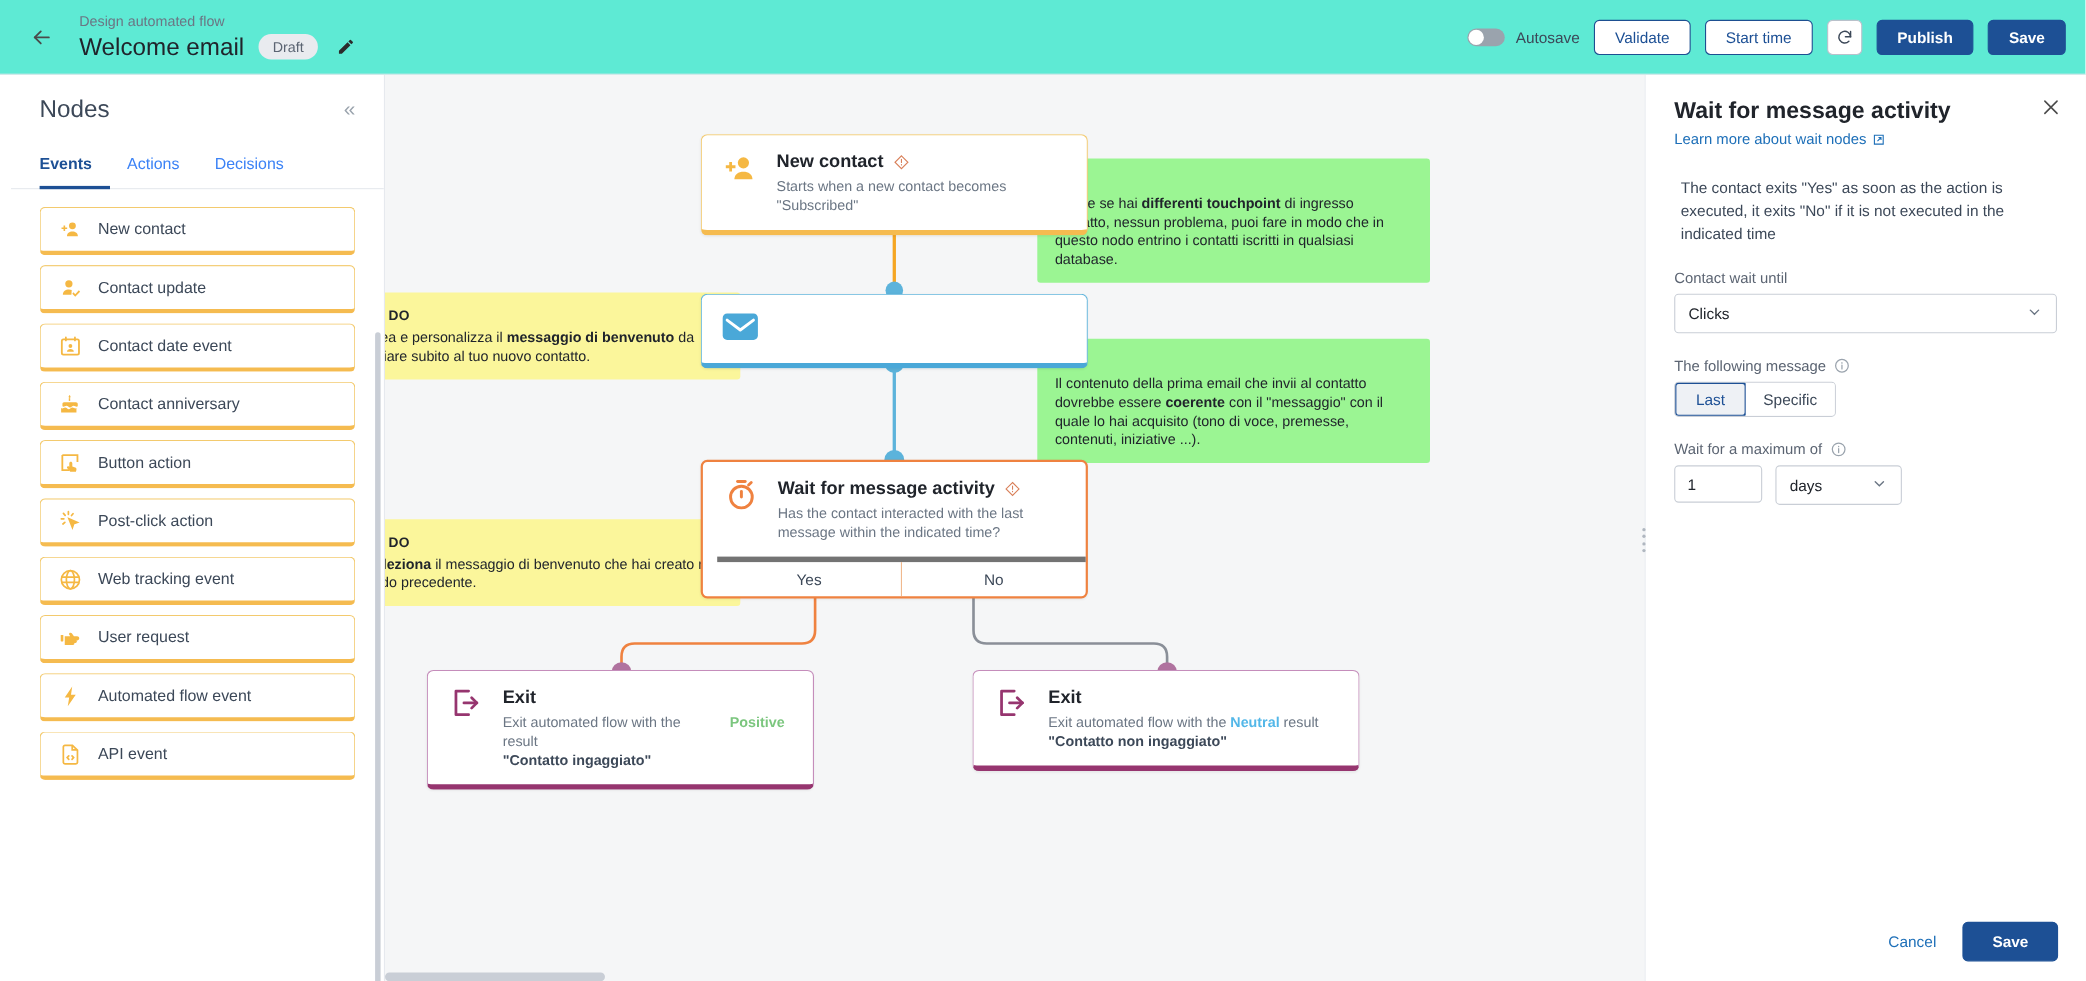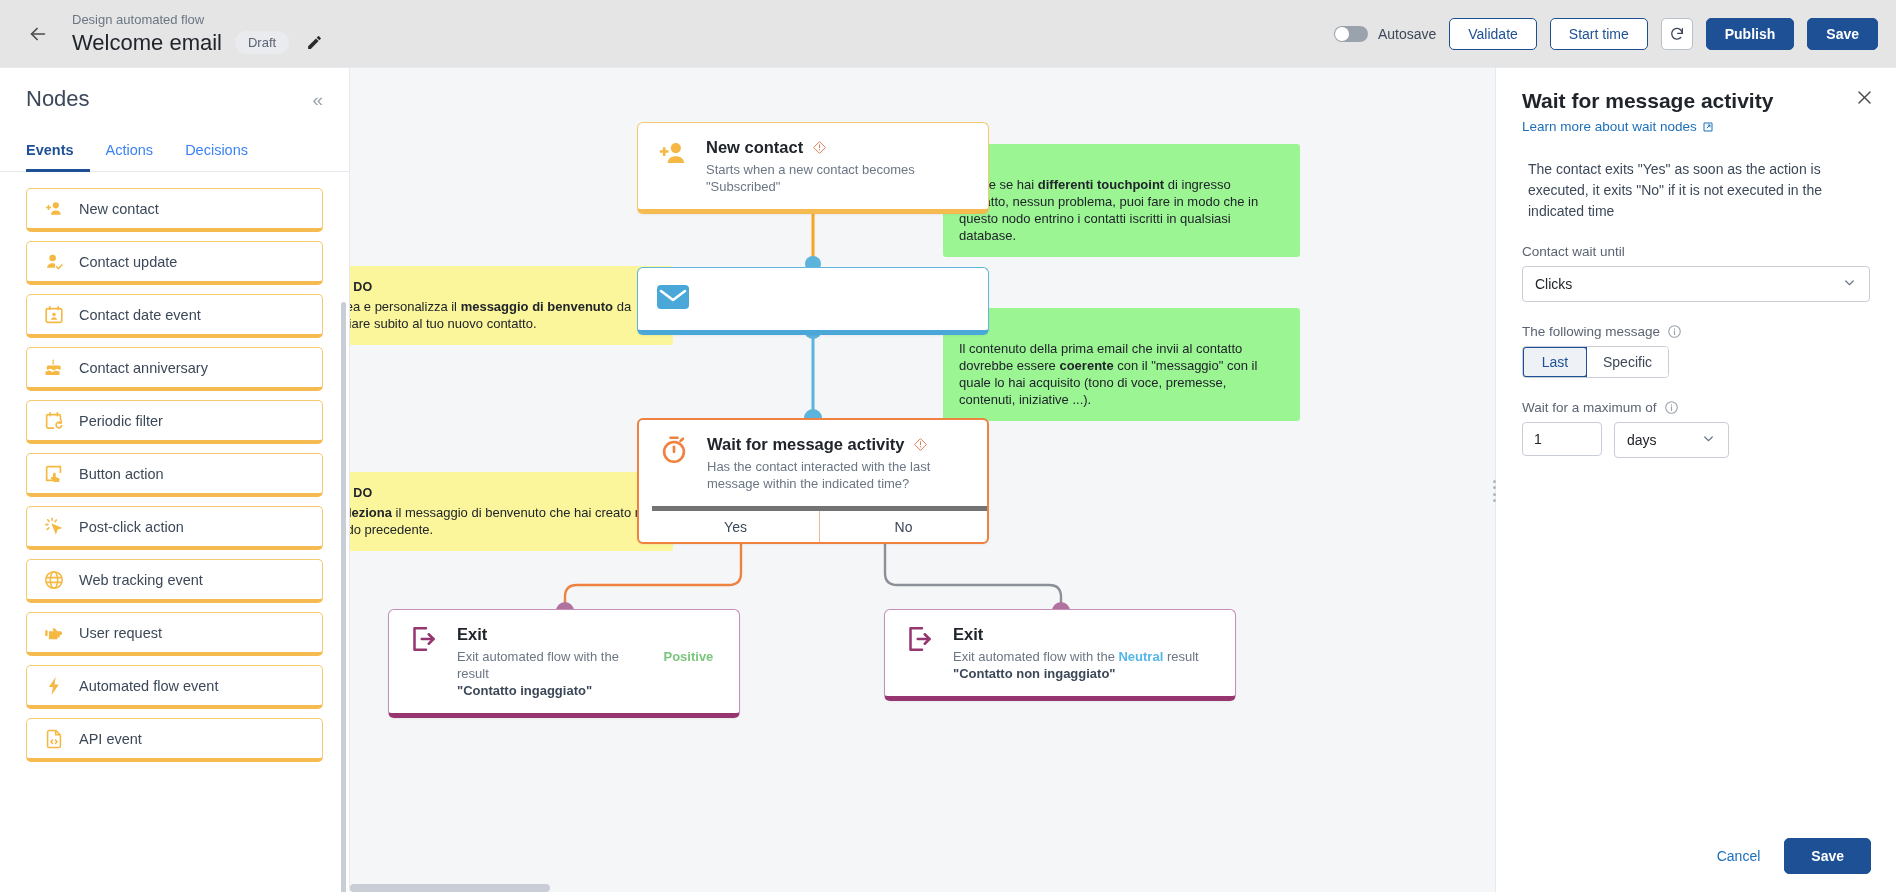--- a/index.html
+++ b/index.html
@@ -9,21 +9,21 @@
     overflow: hidden;
     font-family: "Liberation Sans", sans-serif;
     background: #ffffff;
     color: #3c4858;
   }
   .app { position: relative; width: 1896px; height: 892px; }
 
   
   .topbar {
     position: absolute; top: 0; left: 0; width: 1896px; height: 68px;
-    background: #e5e5e5; border-bottom: 1px solid #e6e9ee;
+    background: #5eead4; border-bottom: 1px solid #e6e9ee;
     display: flex; align-items: center; z-index: 40;
   }
   .back-btn {
     width: 40px; height: 40px; margin-left: 18px;
     display: flex; align-items: center; justify-content: center;
     cursor: pointer; color: #4a4a4a;
   }
   .title-block { margin-left: 14px; display: flex; flex-direction: column; justify-content: center; }
   .breadcrumb { font-size: 13px; color: #6b7684; line-height: 16px; margin-bottom: 2px; }
   .title-row { display: flex; align-items: center; gap: 13px; }
@@ -58,21 +58,21 @@
   .btn-primary { background: #1d5095; border: 1px solid #1d5095; color: #fff; font-weight: 700; }
   .btn-icon-sq {
     width: 32px; height: 32px; padding: 0;
     border: 1px solid #b9c1cb; background: #fff; border-radius: 5px;
     display: flex; align-items: center; justify-content: center; cursor: pointer; color: #3c4858;
   }
 
   
   .sidebar {
     position: absolute; top: 68px; left: 0; width: 350px; height: 824px;
-    background: #fff; border-right: 1px solid #e6e9ee; overflow: hidden;
+    background: #fff; border-right: 1px solid #e6e9ee; overflow: hidden; padding-left: 10px;
   }
   .sidebar-head {
     height: 62px; display: flex; align-items: center;
     padding: 0 26px 0 26px;
   }
   .sidebar-title { font-size: 22px; color: #3c4858; font-weight: 400; }
   .collapse-btn { margin-left: auto; cursor: pointer; color: #9aa3ad; font-size: 19px; line-height: 1; }
   .tabs {
     display: flex; gap: 0; padding: 0 26px; border-bottom: 1px solid #e6e9ee;
     height: 42px; align-items: stretch;
@@ -315,31 +315,20 @@
           <svg width="22" height="22" viewBox="0 0 24 24" fill="#f5b843">
               <path d="M11.2 2.4c.5.8 1.3 1.4.8 2.3-.3.6-1.3.6-1.6 0-.5-.9.3-1.5.8-2.3z"></path>
               <rect x="10.4" y="5.4" width="1.4" height="2.8"></rect>
               <path d="M4.6 9.4h12.9c1 0 1.8.8 1.8 1.8v2.3c-1.4 1.2-2.6-.6-4-.6s-2.3 1.7-3.6 1.7-2.2-1.7-3.6-1.7-2.5 1.8-4 .6v-2.3c0-1 .6-1.8 1.5-1.8z"></path>
               <path d="M2.8 15.2c1.5 1.1 2.6-.6 4-.6s2.3 1.7 3.6 1.7 2.2-1.7 3.6-1.7 2.6 1.7 4 .6v4.4H2.8z"></path>
             </svg>
         </span>
         <span class="ni-label">Contact anniversary</span>
       </div>
 
-      <div class="node-item">
-        <span class="node-ico">
-          <svg width="22" height="22" viewBox="0 0 24 24" fill="none" stroke="#f5b843" stroke-width="1.8">
-              <path d="M19 11V6.4c0-.8-.7-1.4-1.5-1.4h-12C4.7 5 4 5.6 4 6.4v12c0 .8.7 1.4 1.5 1.4H12"></path>
-              <path d="M7.8 3v3.4M15.6 3v3.4" stroke-linecap="round"></path>
-              <path d="M20.5 16.4a3.1 3.1 0 1 1-1-2.3"></path>
-              <path d="M19.9 11.6v2.6h-2.6" stroke-linecap="round"></path>
-            </svg>
-        </span>
-        <span class="ni-label">Periodic filter</span>
-      </div>
 
       <div class="node-item">
         <span class="node-ico">
           <svg width="22" height="22" viewBox="0 0 24 24" fill="none" stroke="#f5b843" stroke-width="1.8">
               <path d="M4 4h15v7"></path>
               <path d="M4 4v15h7"></path>
               <path d="M12.4 10.6c.9 0 1.5.7 1.5 1.5v3.3l2.9 1c.9.3 1.4 1.2 1.2 2.1l-.5 2.1h-5.6l-3-3.4c-.5-.6-.4-1.4.2-1.8.5-.4 1.2-.3 1.7.2l.1.1v-3.6c0-.8.6-1.5 1.5-1.5z" fill="#f5b843" stroke="none"></path>
             </svg>
         </span>
         <span class="ni-label">Button action</span>

